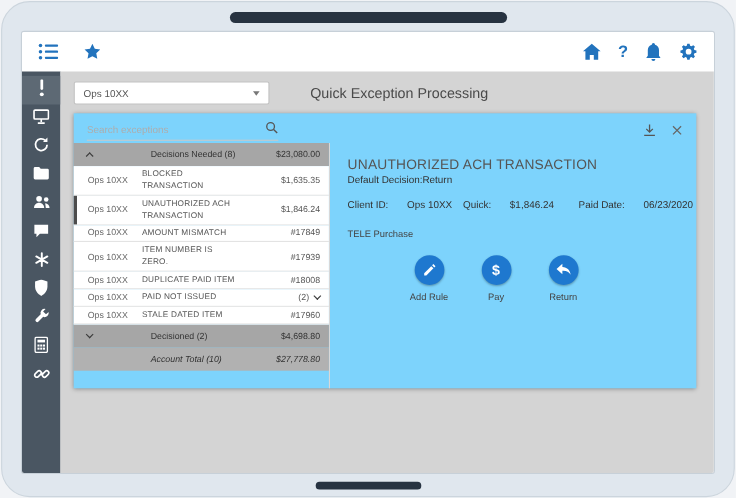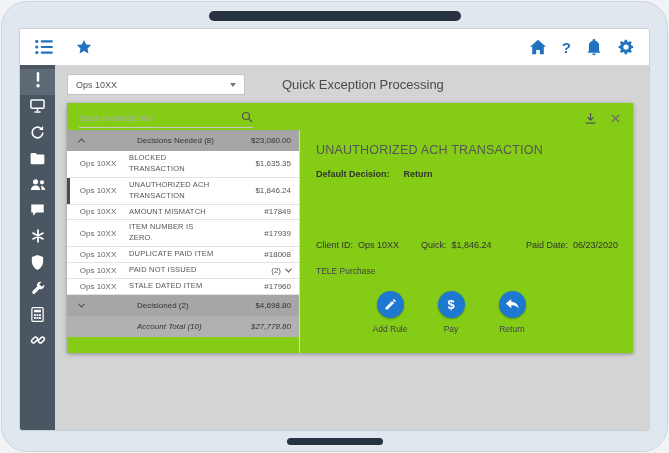--- a/index.html
+++ b/index.html
@@ -30,21 +30,21 @@
   .side-item.active { background:#5d6974; }
 
   
   .content { flex:1; min-width:0; background:#d4d4d4; }
   .content-head { display:flex; align-items:center; padding:9px 0 0 12px; }
   .select { width:178px; height:21px; background:#fff; border:1px solid #c2c2c2; border-radius:2px; display:flex; align-items:center; justify-content:space-between; padding:0 8px; font-size:9px; color:#555; cursor:pointer; }
   .caret { width:0; height:0; border-left:3.5px solid transparent; border-right:3.5px solid transparent; border-top:4.5px solid #777; }
   .page-title { margin-left:37px; font-size:13px; color:#4a4a4a; }
 
   
-  .panel { margin:8px 16px 0 12px; height:250px; background:#84cc16; box-shadow:0 1px 4px rgba(0,0,0,.35); display:flex; flex-direction:column; }
+  .panel { margin:8px 16px 0 12px; height:250px; background:#7dd3fc; box-shadow:0 1px 4px rgba(0,0,0,.35); display:flex; flex-direction:column; }
   .panel-top { height:27px; flex:none; display:flex; align-items:center; padding:4px 12px 0 12px; }
   .search-wrap { width:174px; height:19px; display:flex; align-items:center; gap:4px; border-bottom:1px solid #c9c9c9; }
   .search-wrap input { flex:1; border:0; outline:0; font-size:9px; color:#555; background:transparent; font-family:"Liberation Sans", sans-serif; }
   .search-wrap input::placeholder { color:#adadad; }
   .pt-actions { margin-left:auto; display:flex; align-items:center; gap:13px; }
   .pt-actions > span { cursor:pointer; display:flex; align-items:center; }
 
   .panel-body { display:flex; flex:1; min-height:0; }
 
   
@@ -60,23 +60,23 @@
   .row { display:flex; align-items:center; border-bottom:1px solid #e3e3e3; background:#fff; padding:2px 8px 2px 0; position:relative; cursor:pointer; }
   .row .client { width:62px; flex:none; text-align:center; color:#666; }
   .row .desc { width:86px; flex:none; color:#555; font-size:7.5px; line-height:1.45; letter-spacing:.2px; }
   .row .val { flex:1; text-align:right; color:#555; }
   .row .chev { margin-left:5px; }
   .row.selected::before { content:""; position:absolute; left:0; top:0; bottom:0; width:3px; background:#4c4c4c; }
 
   
   .detail { flex:1; min-width:0; padding:13px 16px 0 16px; }
   .d-title { font-size:12.5px; color:#555; letter-spacing:.2px; }
-  .d-default { margin-top:12px; display:flex; gap:14px; font-size:9px; color:#333;font-weight:bold; }
+  .d-default { margin-top:1px; display:flex; gap:0; font-size:9px; color:#333; }
   .d-fields { margin-top:13px; display:flex; font-size:9px; color:#333; }
-  .field { display:flex; gap:5px; width:105px; flex:none;margin-top:48px; }
+  .field { display:flex; gap:17px; width:105px; flex:none; }
   .field:last-child { width:auto; }
   .d-memo { margin-top:15px; font-size:8.5px; color:#444; line-height:1.6; }
   .d-actions { margin-top:12px; padding-left:56px; display:flex; gap:25px; }
   .action { display:flex; flex-direction:column; align-items:center; gap:6px; min-width:36px; cursor:pointer; }
   .action .btn { width:27px; height:27px; border-radius:50%; background:#1e78cf; display:flex; align-items:center; justify-content:center; box-shadow:0 1px 2px rgba(0,0,0,.3); }
   .action .albl { font-size:8.5px; color:#444; }
   .pay-glyph { color:#fff; font-size:13px; font-weight:700; }
 </style>
 </head>
 <body>

